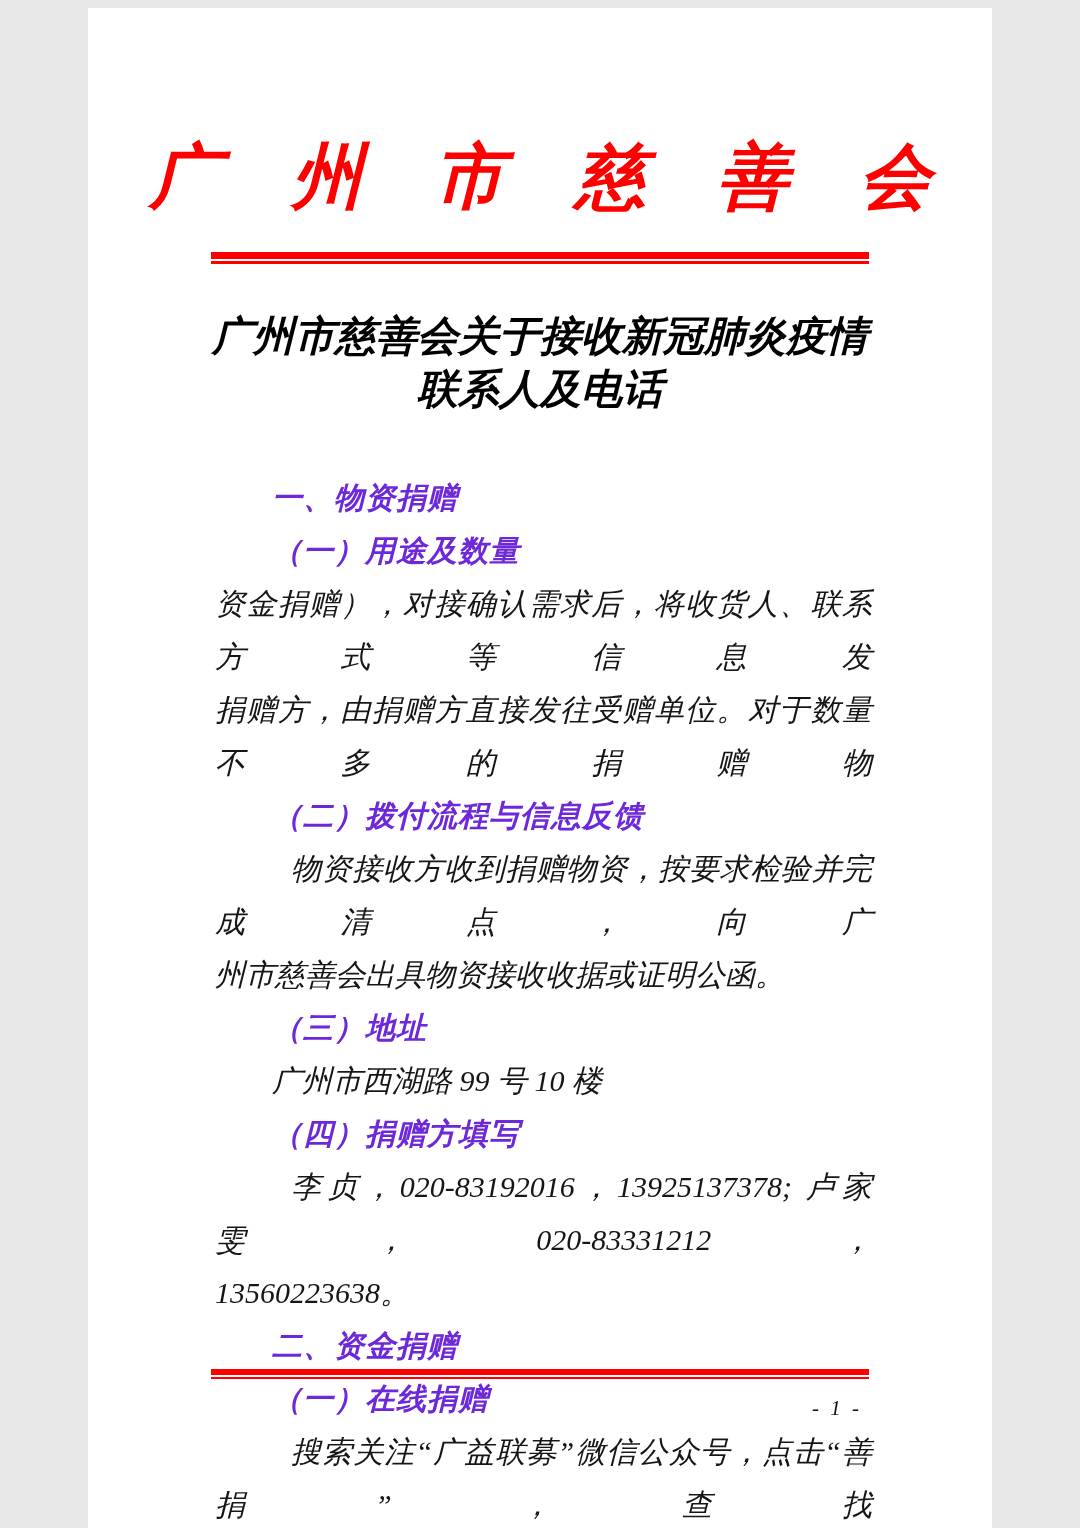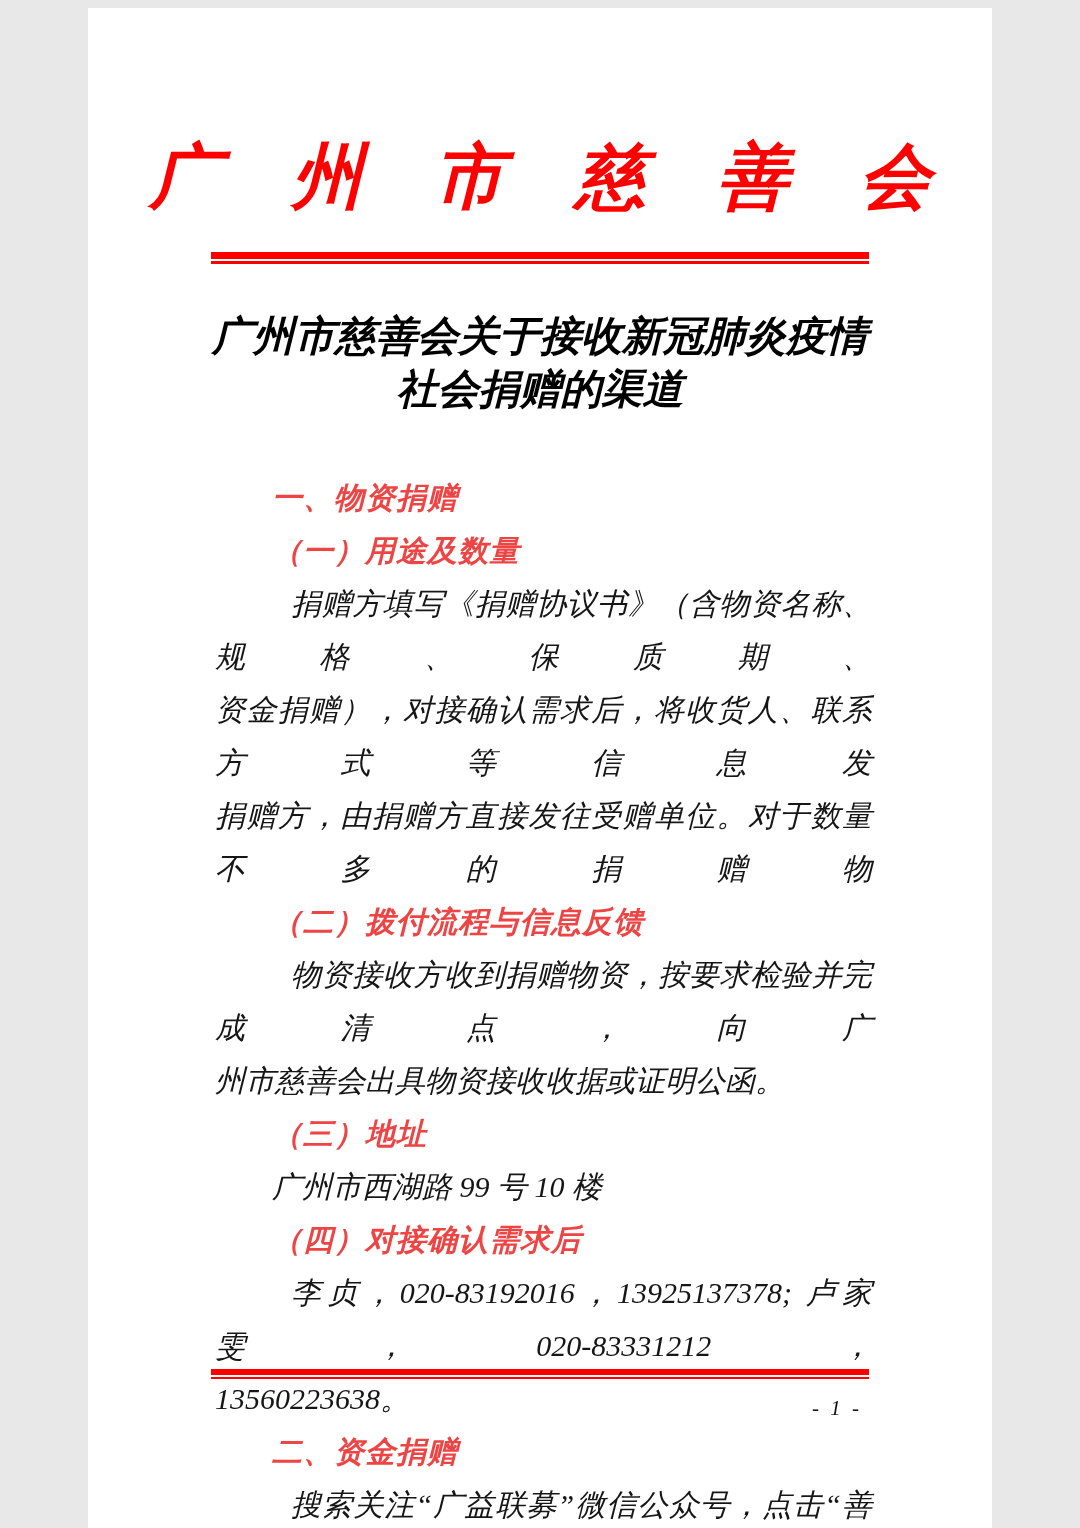--- a/index.html
+++ b/index.html
@@ -44,21 +44,21 @@
     margin: 55px 120px 0 127px;
     font-family: "Liberation Serif", "DejaVu Serif", serif;
     font-size: 30px;
     line-height: 53px;
     color: #161616;
   }
   .line { min-height: 53px; }
   .h {
     font-family: "Liberation Sans", "DejaVu Sans", sans-serif;
     font-weight: bold;
-    color: #ef4444;
+    color: #6d28d9;
     text-indent: 57px;
     letter-spacing: 1px;
   }
   .pf { text-indent: 76px; }   
   .pa { text-indent: 57px; }   
   .full { text-align: justify; text-align-last: justify; }
   
   .rules-bottom { position: absolute; left: 123px; right: 123px; top: 1361px; }
   .rules-bottom .rule-thick { height: 6px; }
   .rules-bottom .rule-thin  { height: 2px; }
@@ -80,38 +80,38 @@
   <div class="letterhead">广　州　市　慈　善　会</div>
 
   <div class="rules-top">
     <div class="rule-thick"></div>
     <div class="rule-gap"></div>
     <div class="rule-thin"></div>
   </div>
 
   <div class="doc-title">
     <span class="t-line">广州市慈善会关于接收新冠肺炎疫情</span>
-    <span class="t-line">社会捐赠的渠道</span>
+    <span class="t-line">联系人及电话</span>
   </div>
 
   <div class="content">
     <div class="line h">一、物资捐赠</div>
     <div class="line h">（一）用途及数量</div>
-    <div class="line pf full">捐赠方填写《捐赠协议书》（含物资名称、规格、保质期、</div>
     <div class="line full">资金捐赠），对接确认需求后，将收货人、联系方式等信息发</div>
     <div class="line full">捐赠方，由捐赠方直接发往受赠单位。对于数量不多的捐赠物</div>
     <div class="line h">（二）拨付流程与信息反馈</div>
     <div class="line pf full">物资接收方收到捐赠物资，按要求检验并完成清点，向广</div>
     <div class="line">州市慈善会出具物资接收收据或证明公函。</div>
     <div class="line h">（三）地址</div>
     <div class="line pa">广州市西湖路 99 号 10 楼</div>
-    <div class="line h">（四）对接确认需求后</div>
+    <div class="line h">（四）捐赠方填写</div>
     <div class="line pf full">李贞，020-83192016，13925137378; 卢家雯，020-83331212，</div>
     <div class="line">13560223638。</div>
     <div class="line h">二、资金捐赠</div>
+    <div class="line h">（一）在线捐赠</div>
     <div class="line pf full">搜索关注“广益联募”微信公众号，点击“善捐”，查找</div>
   </div>
 
   <div class="rules-bottom">
     <div class="rule-thick"></div>
     <div class="rule-gap"></div>
     <div class="rule-thin"></div>
   </div>
 
   <div class="page-number">- 1 -</div>

